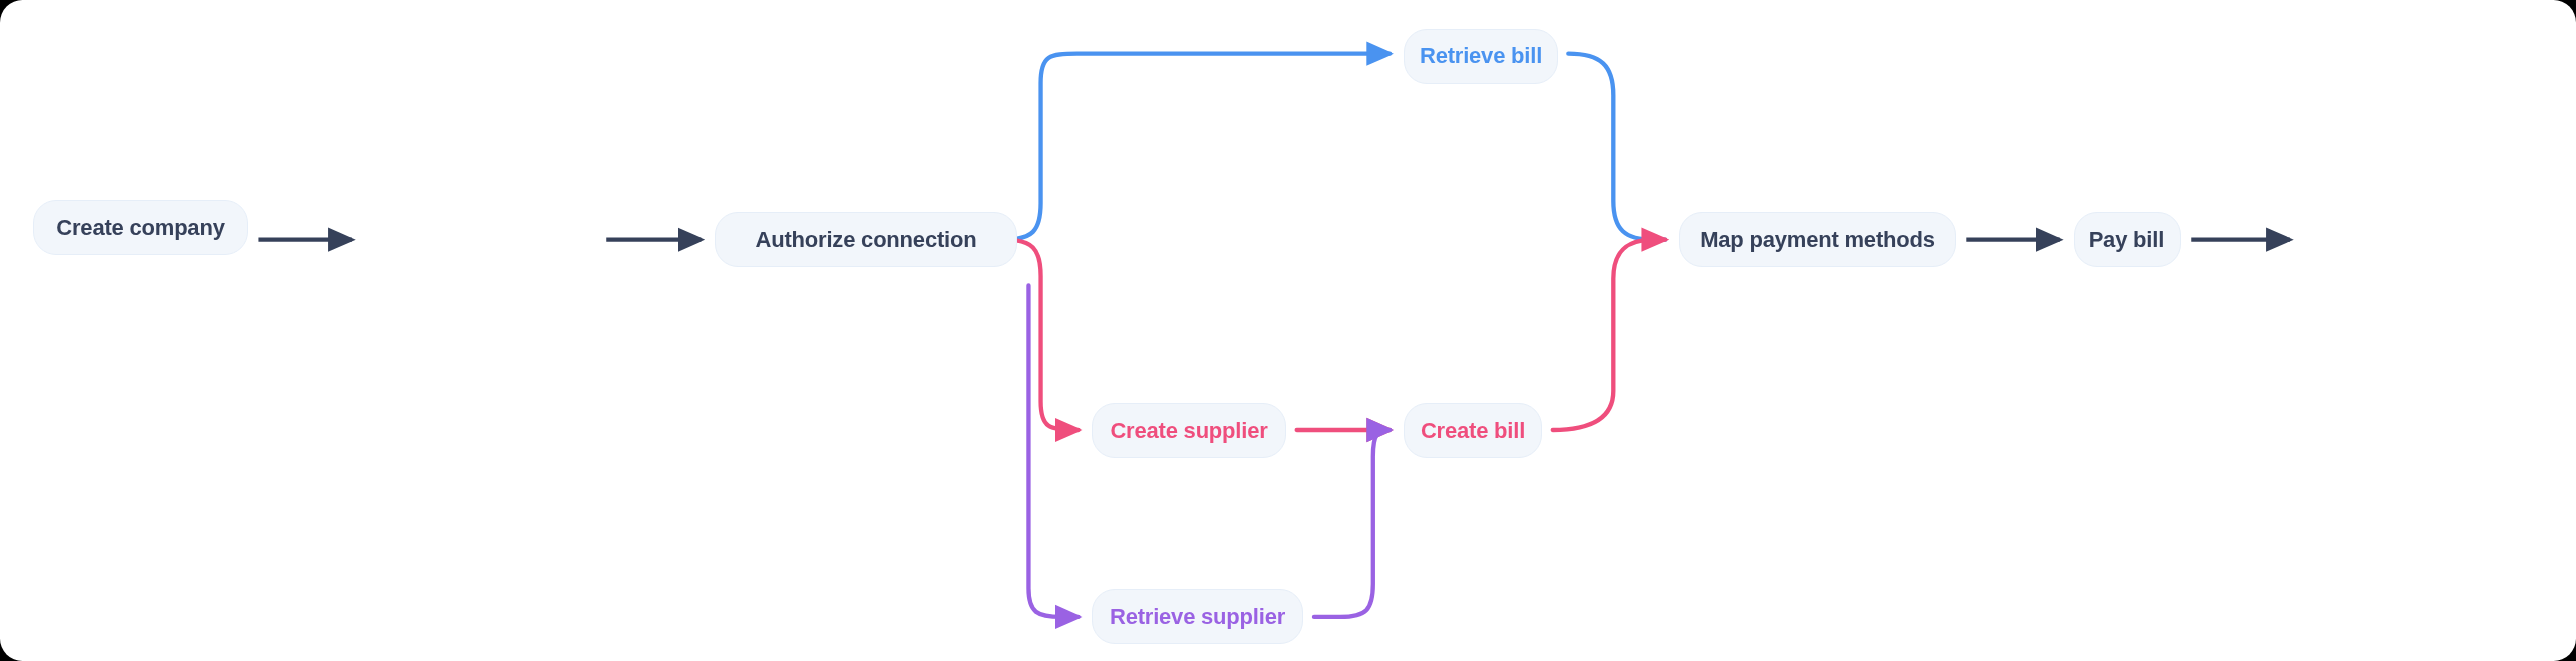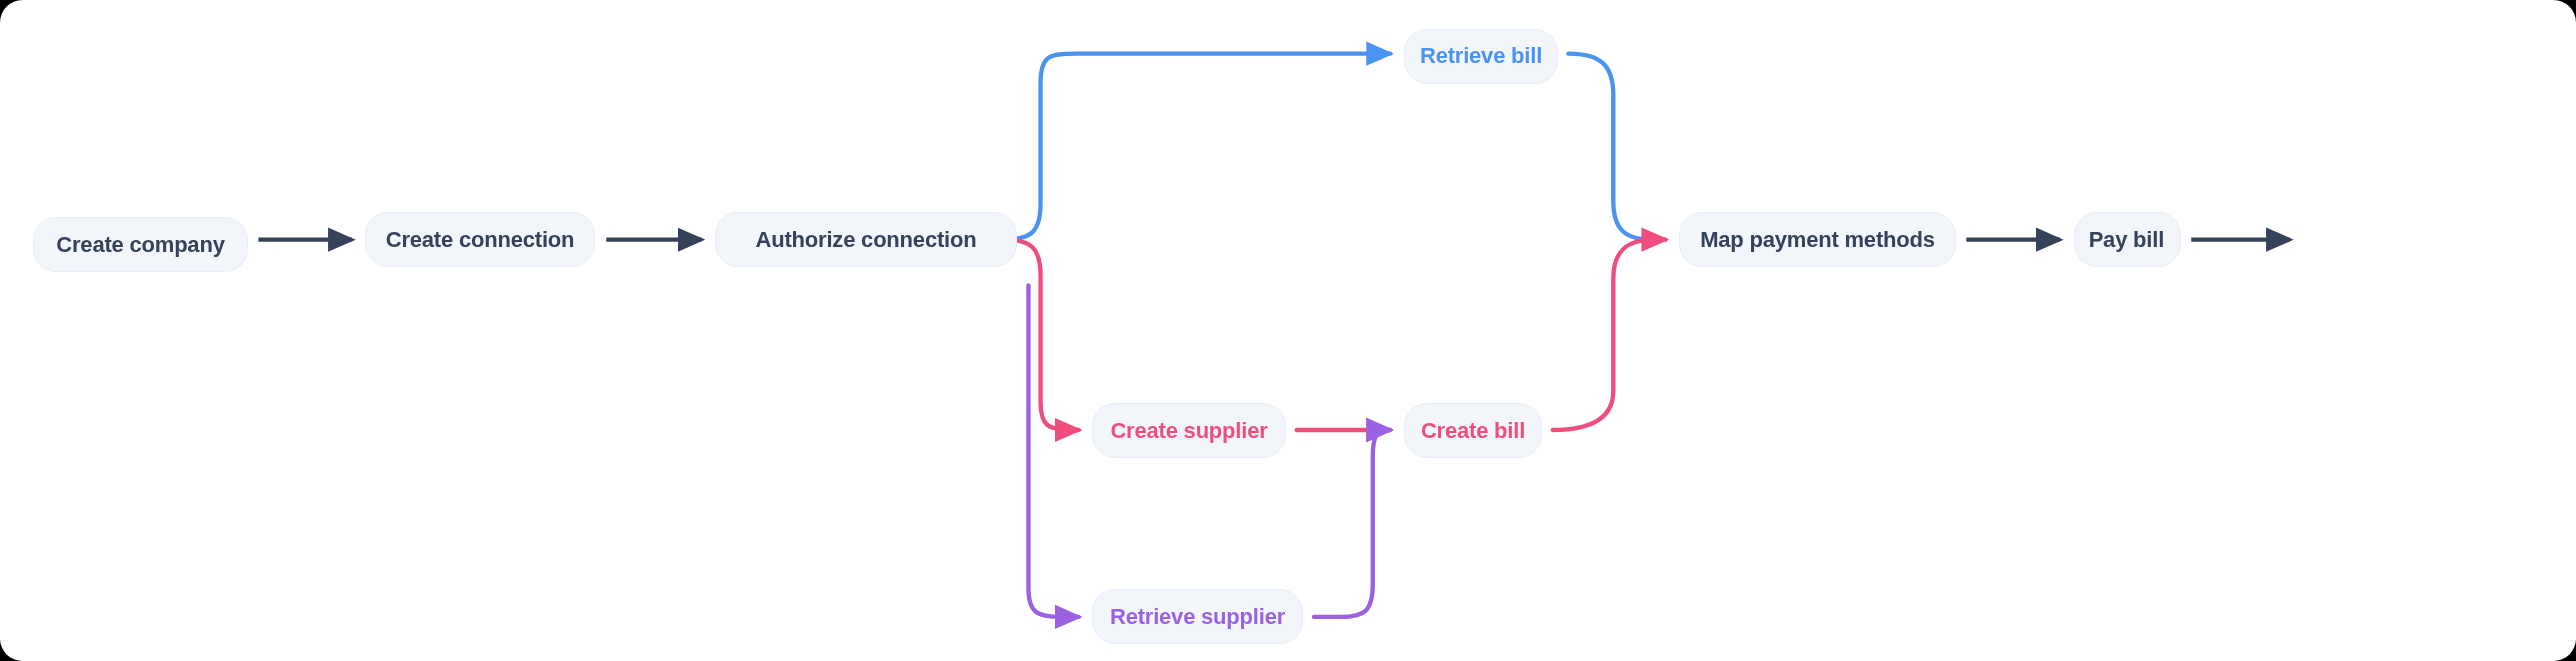--- a/index.html
+++ b/index.html
@@ -91,27 +91,24 @@
 
     <path d="M 1812 62 C 1850 62 1864 76 1864 110 L 1864 232 C 1864 266 1878 277 1910 277 L 1924 277" fill="none" stroke="#4a93f0" stroke-width="5" stroke-linecap="round"></path>
 
     <path d="M 1794 497 C 1834 497 1864 486 1864 452 L 1864 322 C 1864 290 1880 277 1910 277 L 1924 277" fill="none" stroke="#ef4e7d" stroke-width="5" stroke-linecap="round" marker-end="url(#ah-pink)"></path>
 
     <path d="M 2272 277 L 2380 277" fill="none" stroke="#36415a" stroke-width="5" marker-end="url(#ah-dark)"></path>
 
     <path d="M 2532 277 L 2646 277" fill="none" stroke="#36415a" stroke-width="5" marker-end="url(#ah-dark)"></path>
   </svg>
 
-  <div class="node c-dark" style="left:33px; top:217px; width:215px;">
+  <div class="node c-dark" style="left:33px; top:200px; width:215px;">
     <span class="label">Create company</span>
   </div>
 
-  <div class="node c-dark" style="left:365px; top:212px; width:230px;">
-    <span class="label">Create connection</span>
-  </div>
 
   <div class="node c-dark" style="left:715px; top:212px; width:302px;">
     <span class="label">Authorize connection</span>
   </div>
 
   <div class="node c-blue" style="left:1404px; top:28.6px; width:154px;">
     <span class="label">Retrieve bill</span>
   </div>
 
   <div class="node c-pink" style="left:1092px; top:403px; width:194px;">

